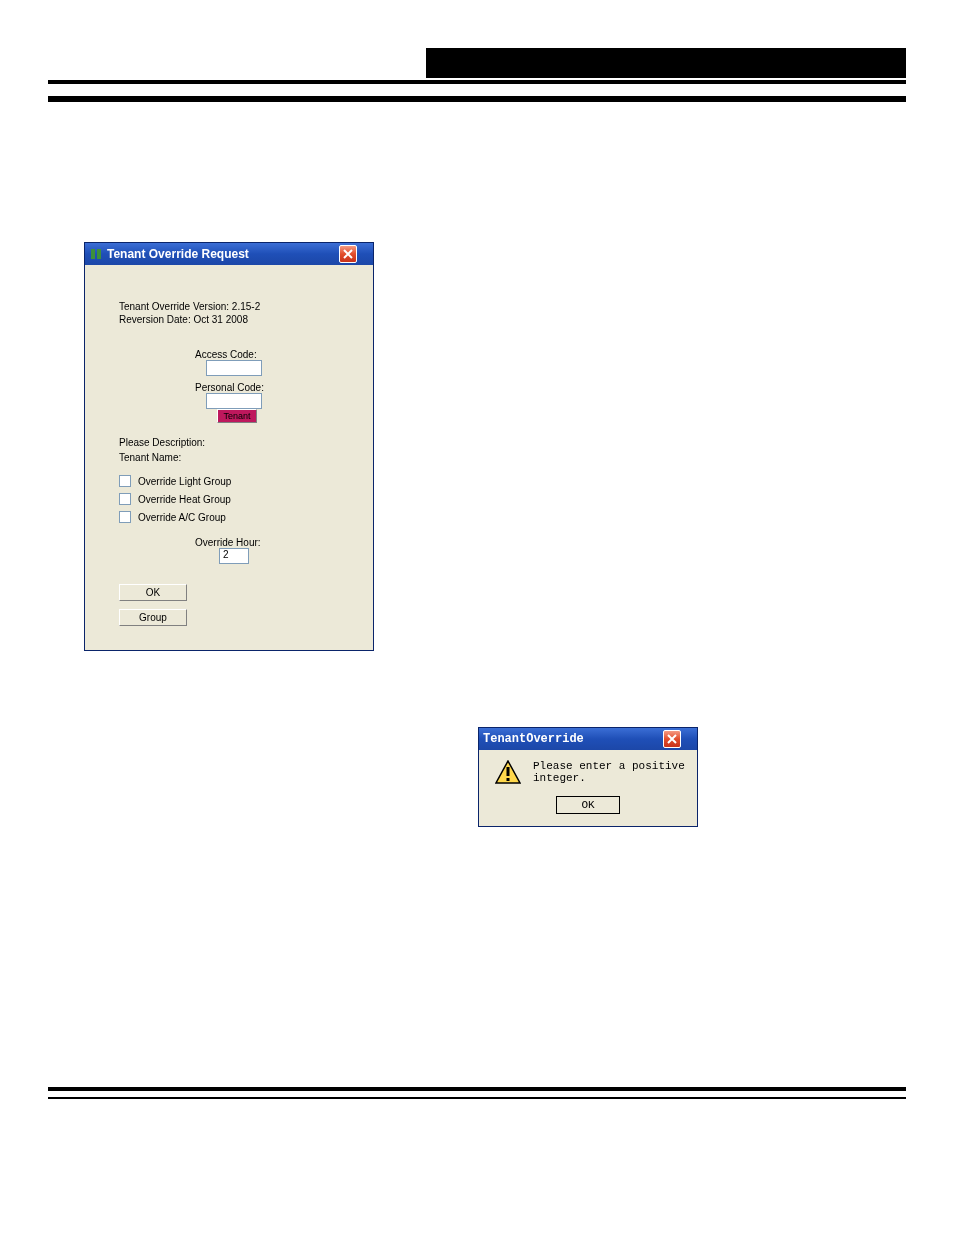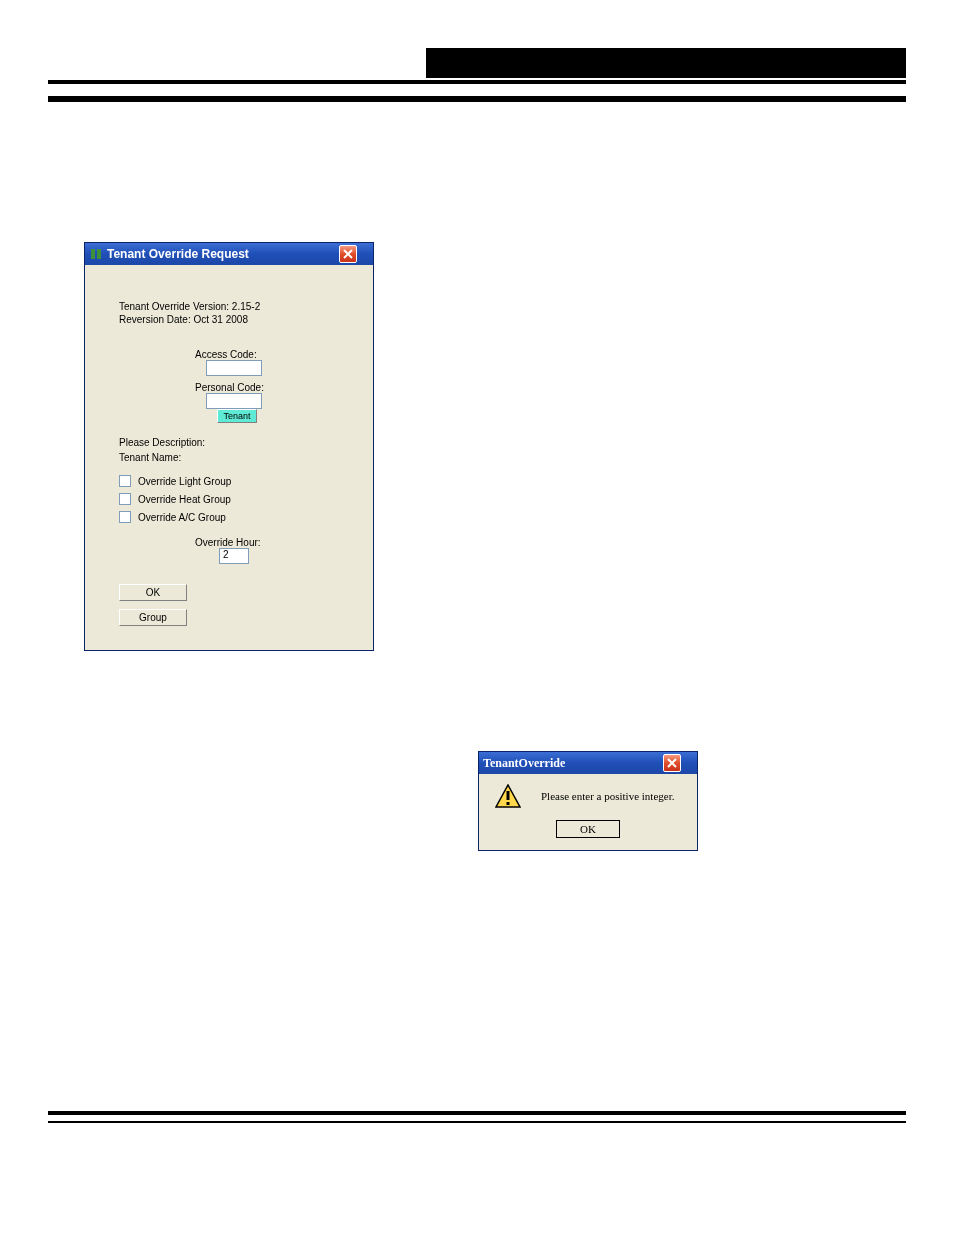--- a/index.html
+++ b/index.html
@@ -105,21 +105,21 @@
     border: 1px solid #7f9db9;
     background: #fff;
     padding: 0 2px;
     font-size: 10px;
   }
   .text-input.sml { width: 30px; }
   .tiny-btn {
     margin-left: 6px;
     padding: 1px 5px;
     font-size: 9px;
-    background: #5eead4;
+    background: #be185d;
     border-top: 1px solid #fff;
     border-left: 1px solid #fff;
     border-right: 1px solid #808080;
     border-bottom: 1px solid #808080;
     cursor: pointer;
   }
   .static-row { font-size: 10px; margin-bottom: 4px; }
   .cb-row {
     display:flex; align-items:center; gap:7px;
     margin-bottom: 6px; font-size:10px;
@@ -142,31 +142,31 @@
     border-bottom: 1px solid #808080;
     margin-top: 8px;
     cursor: pointer;
   }
 
   
   .msgbox {
     width: 220px;
     border: 1px solid #0a246a;
     background: #ece9d8;
-    font-family: Liberation Serif, serif;
+    font-family: Liberation Mono, monospace;
     font-size: 11px;
     margin-left: 430px;
-    margin-top: 100px;
+    margin-top: 76px;
   }
   .msgbox .titlebar { font-size: 12px; }
   .msg-body {
     padding: 10px 10px 12px 10px;
   }
   .msg-row {
-    display:flex; align-items:center; gap:20px;
+    display:flex; align-items:center; gap:12px;
     margin-bottom: 12px;
     padding-left: 6px;
   }
   .warn-icon { width: 26px; height: 24px; }
   .msg-ok {
     width: 64px;
     padding: 2px 0;
     text-align:center;
     background:#ece9d8;
     border: 1px solid #000;

